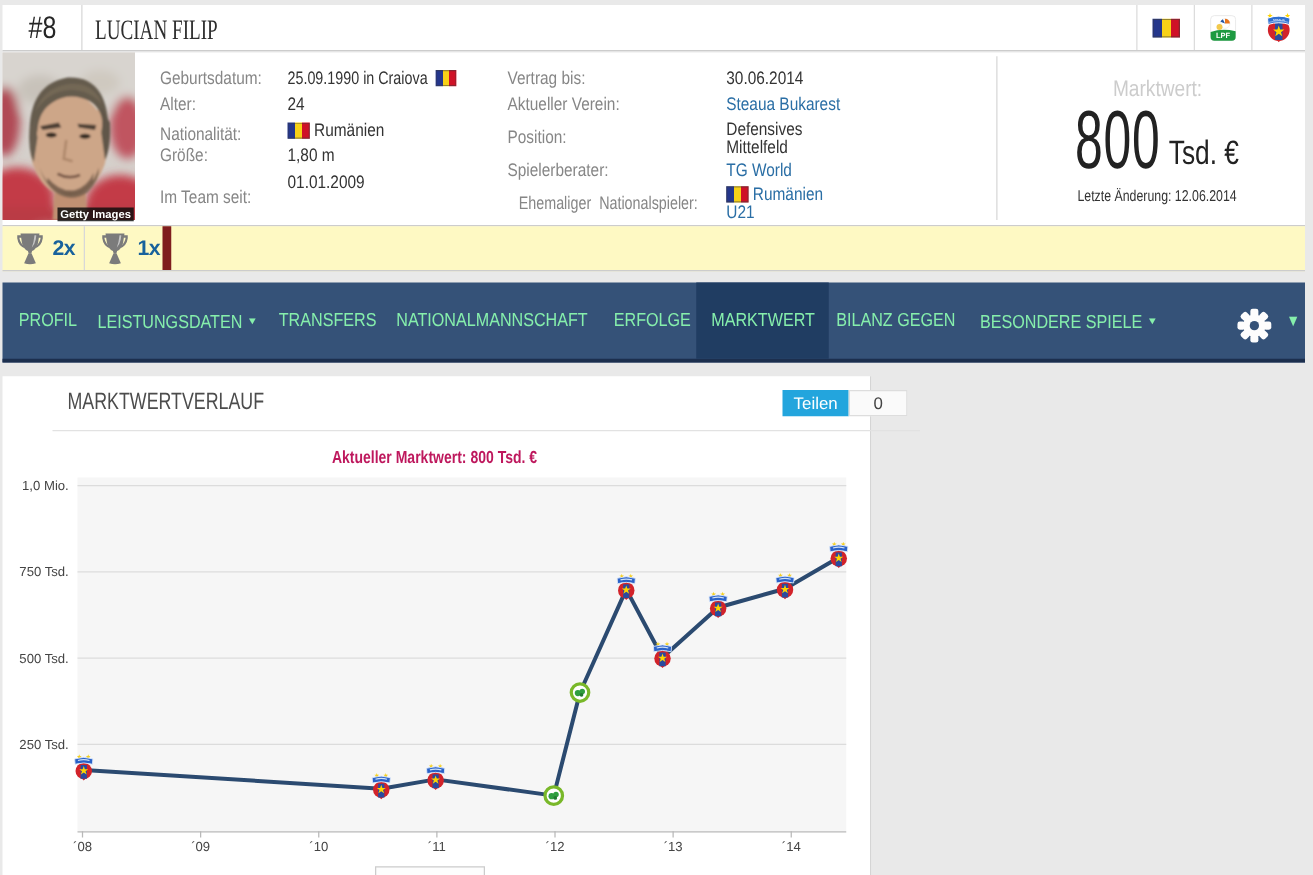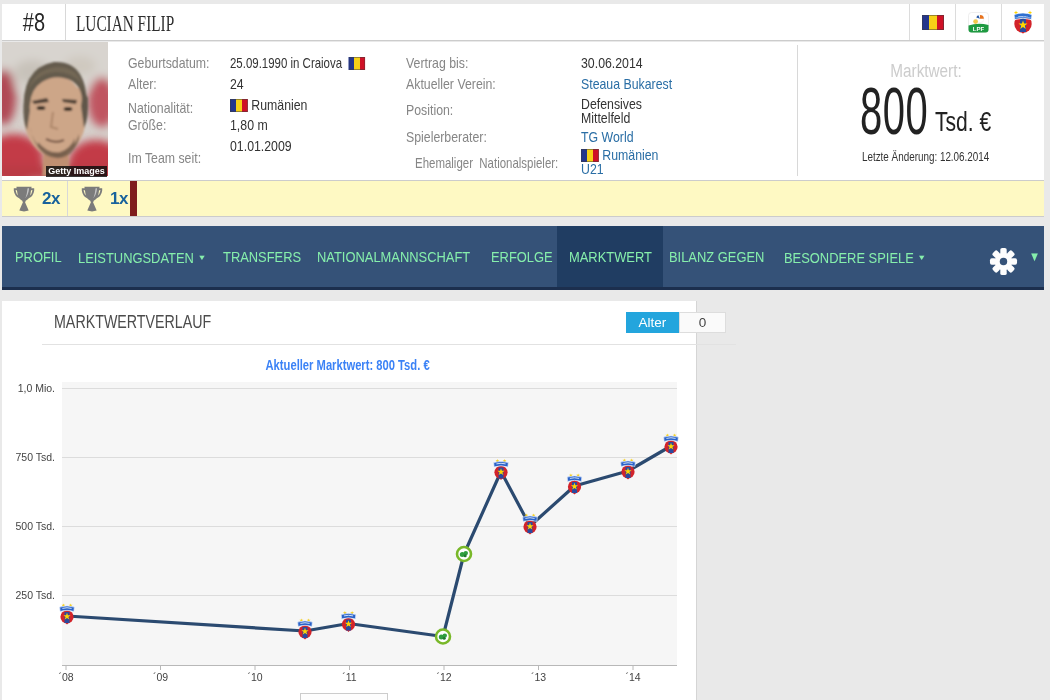--- a/index.html
+++ b/index.html
@@ -55,21 +55,21 @@
 
 
 #panel { left:2px; top:301px; width:695px; height:399px; background:#fff; border-right:1px solid #d5d5d5; }
 #phead { position:absolute; left:0; top:0; width:694px; height:44px; border-bottom:1px solid #e2e2e2;margin-left:40px; }
 #ptitle { position:absolute; left:12px; top:10px; font-size:19px; color:#4c4c4c; }
 #ptitle span { display:inline-block; transform:scaleX(0.75); transform-origin:0 50%; white-space:nowrap;}
 #teilen { position:absolute; left:584px; top:11px; width:53px; height:21px; background:#23a5dd; color:#fff;
   font-size:13.5px; text-align:center; line-height:21px; }
 #count { position:absolute; left:637px; top:11px; width:47px; height:21px; background:#fafafa;
   border:1px solid #ddd; color:#444; font-size:13.5px; text-align:center; line-height:19px; }
-#ctitle { position:absolute; left:0; top:56px; width:692px; text-align:center; font-size:14px; font-weight:bold; color:#3b82f6; }
+#ctitle { position:absolute; left:0; top:56px; width:692px; text-align:center; font-size:14px; font-weight:bold; color:#be185d; }
 #ctitle span { display:inline-block; transform:scaleX(0.80); white-space:nowrap;}
 #zoombox { left:300px; top:693px; width:88px; height:10px; background:#fdfdfd; border:1px solid #ccc; }
 </style>
 </head>
 <body>
 
 <div id="hdr" class="abs">
   <div id="num"><span>#8</span></div>
   <div id="pname"><span>LUCIAN FILIP</span></div>
   <div class="hsep" style="left:907px;"></div>
@@ -226,21 +226,21 @@
       </g>
       <circle cx="15" cy="15" r="3.6" fill="#355278"></circle>
     </svg>
   </div>
   <div class="ni" style="left:1027px; top:0;"><span class="car" style="font-size:13px;">▼</span></div>
 </div>
 
 <div id="panel" class="abs">
   <div id="phead">
     <div id="ptitle"><span>MARKTWERTVERLAUF</span></div>
-    <div id="teilen">Alter</div>
+    <div id="teilen">Teilen</div>
     <div id="count">0</div>
   </div>
   <div id="ctitle"><span>Aktueller Marktwert: 800 Tsd. €</span></div>
   <svg class="abs" style="left:0; top:74px;" width="695" height="324" viewBox="0 0 695 324">
     <defs>
       <g id="sb">
         <polygon points="-3.6,-12.6 -3.1,-11.2 -1.7,-11.2 -2.8,-10.3 -2.4,-9 -3.6,-9.8 -4.8,-9 -4.4,-10.3 -5.5,-11.2 -4.1,-11.2" fill="#f5d020"></polygon>
         <polygon points="3.6,-12.6 4.1,-11.2 5.5,-11.2 4.4,-10.3 4.8,-9 3.6,-9.8 2.4,-9 2.8,-10.3 1.7,-11.2 3.1,-11.2" fill="#f5d020"></polygon>
         <circle cx="0" cy="0.8" r="6.6" fill="#d2232a"></circle>
         <path d="M0 8.4 L-2.4 5.9 L2.4 5.9 Z" fill="#d2232a"></path>

